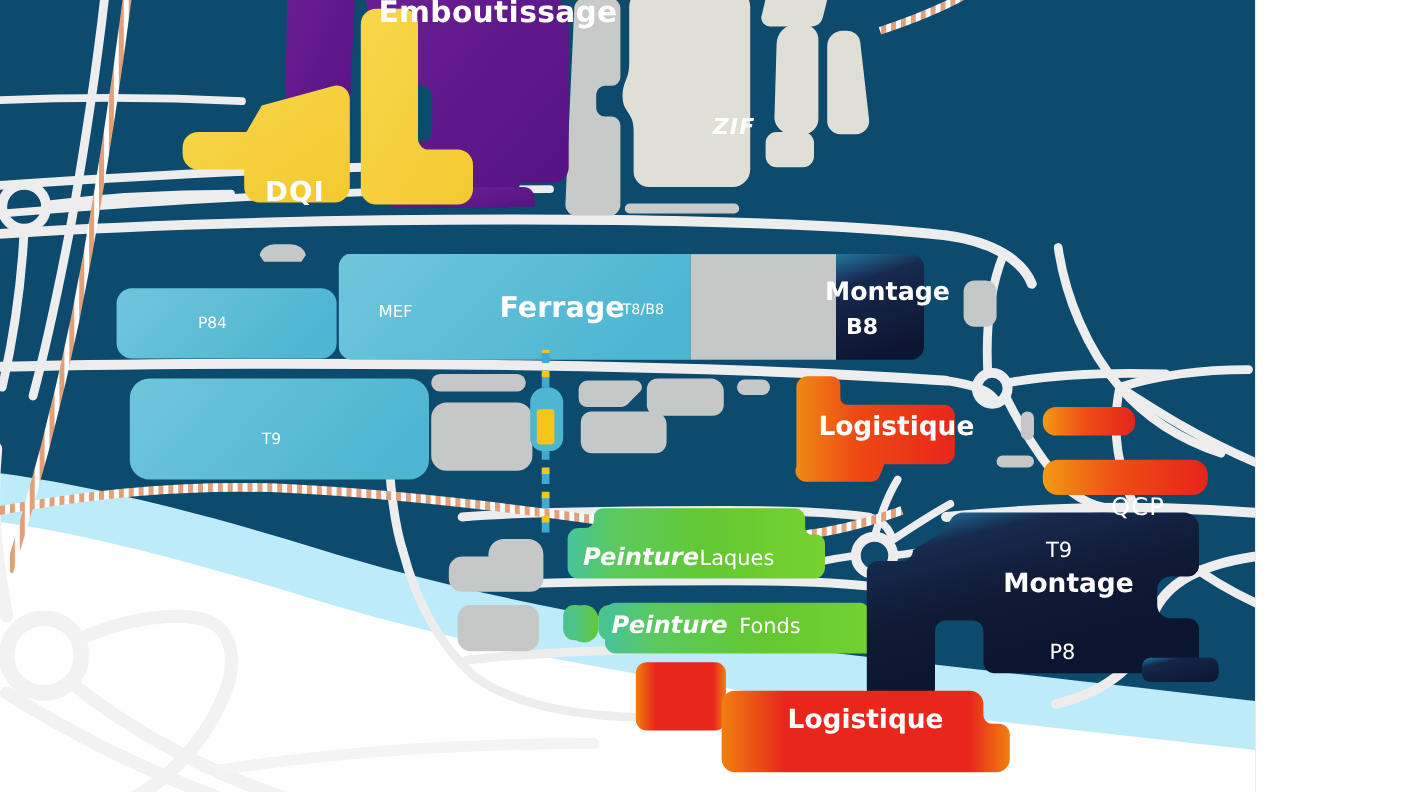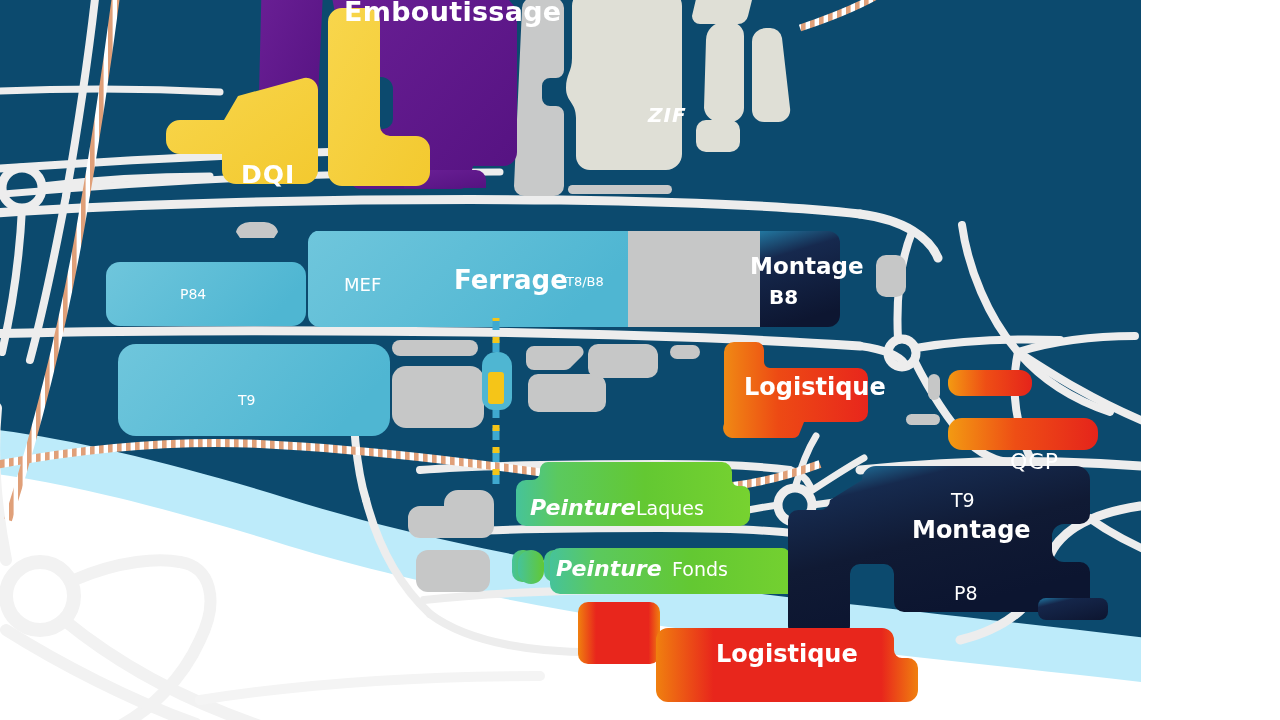--- a/index.html
+++ b/index.html
@@ -12,21 +12,21 @@
   svg#map{position:absolute;left:0;top:0;width:1280px;height:720px;display:block;}
   .lbl{
     position:absolute;color:#ffffff;white-space:nowrap;
     font-family:"DejaVu Sans", sans-serif;
     pointer-events:none;
   }
   .t-emboutissage{font-size:27px;font-weight:bold;letter-spacing:.3px;}
   .t-dqi{font-size:25px;font-weight:bold;letter-spacing:1px;}
   .t-zif{font-size:20px;font-weight:bold;letter-spacing:1px;color:#ffffff;}
   .t-p84{font-size:14px;}
-  .t-mef{font-size:18px;}
+  .t-mef{font-size:15px;}
   .t-ferrage{font-size:26px;font-weight:bold;}
   .t-t8b8{font-size:13px;}
   .t-montage{font-size:23px;font-weight:bold;}
   .t-b8{font-size:20px;font-weight:bold;}
   .t-t9{font-size:14px;}
   .t-logi{font-size:24px;font-weight:bold;}
   .t-qcp{font-size:22px;font-weight:normal;letter-spacing:1px;margin-top:28px;}
   .t-peint{font-size:22px;font-weight:bold;font-style:italic;}
   .t-sub{font-size:19px;font-weight:normal;}
   .t-t9m{font-size:19px;font-weight:normal;}

